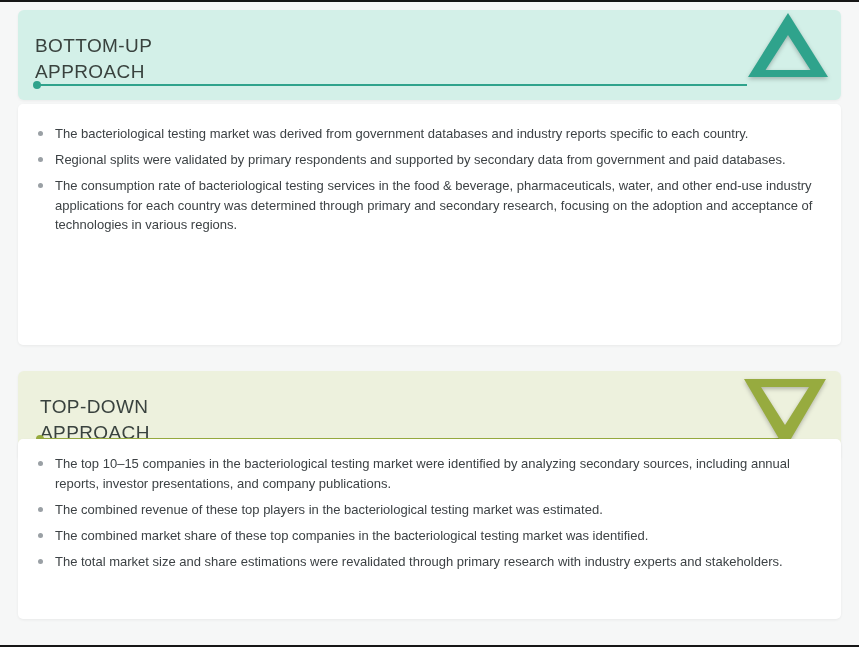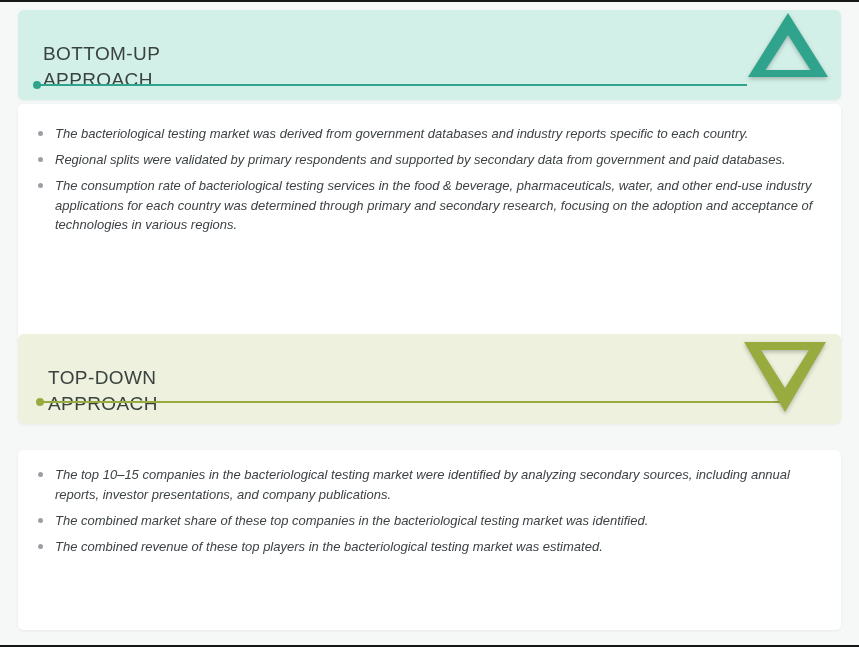--- a/index.html
+++ b/index.html
@@ -10,47 +10,47 @@
   }
   .edge-line{position:absolute;left:0;width:859px;height:2px;background:#161616;}
   .edge-line.top{top:0;}
   .edge-line.bottom{bottom:0;}
 
   .hdr{
     position:absolute;left:18px;width:823px;height:90px;
     border-radius:6px;box-shadow:0 1px 3px rgba(0,0,0,0.05);
   }
   .hdr.s1{top:10px;}
-  .hdr.s2{top:334px;}
+  .hdr.s2{top:371px;}
 
   .hdr h2{
-    position:absolute;margin:8px;font-size:19px;font-weight:400;
+    position:absolute;margin:0;font-size:19px;font-weight:400;
     line-height:26px;letter-spacing:0.4px;color:#39423e;
   }
   .hdr.s1 h2{left:17px;top:23px;}
   .hdr.s2 h2{left:22px;top:23px;}
 
   .rule{position:absolute;height:2px;}
   .hdr.s1 .rule{left:17px;top:74px;width:712px;}
   .hdr.s2 .rule{left:20px;top:67px;width:746px;}
 
   .rule-dot{position:absolute;width:8px;height:8px;border-radius:50%;}
   .hdr.s1 .rule-dot{left:15px;top:71px;}
   .hdr.s2 .rule-dot{left:18px;top:64px;}
 
   .tri{position:absolute;filter:drop-shadow(0 2px 2px rgba(0,0,0,0.25));}
   .hdr.s1 .tri{left:730px;top:3px;}
   .hdr.s2 .tri{left:726px;top:8px;}
 
   .card{
     position:absolute;left:18px;width:823px;background:#ffffff;
-    border-radius:5px;box-shadow:0 1px 3px rgba(0,0,0,0.06);font-style:italic;
+    border-radius:5px;box-shadow:0 1px 3px rgba(0,0,0,0.06);
   }
   .card.s1{top:104px;height:241px;}
-  .card.s2{top:450px;height:180px;}
+  .card.s2{top:439px;height:180px;}
 
   .card ul{list-style:none;margin:0;}
   .card.s1 ul{padding:20px 16px 0 20px;}
   .card.s2 ul{padding:15px 16px 0 20px;}
 
   .card li{display:flex;gap:12px;margin-bottom:6.5px;}
   .bdot{
     flex:0 0 auto;width:5px;height:5px;border-radius:50%;
     background:#9aa0a5;margin-top:7px;
   }
@@ -105,22 +105,26 @@
 </section>
 
 <section class="card s2">
   <ul>
     <li>
       <span class="bdot"></span>
       <span class="btxt">The top 10–15 companies in the bacteriological testing market were identified by analyzing secondary sources, including annual reports, investor presentations, and company publications.</span>
     </li>
     <li>
       <span class="bdot"></span>
+      <span class="btxt">The combined revenue of these top players in the bacteriological testing market was estimated.</span>
+    </li>
+    <li>
+      <span class="bdot"></span>
       <span class="btxt">The combined market share of these top companies in the bacteriological testing market was identified.</span>
     </li>
     <li>
       <span class="bdot"></span>
-      <span class="btxt">The combined revenue of these top players in the bacteriological testing market was estimated.</span>
+      <span class="btxt">The total market size and share estimations were revalidated through primary research with industry experts and stakeholders.</span>
     </li>
   </ul>
 </section>
 
 <div class="edge-line bottom"></div>
 
 </body></html>

